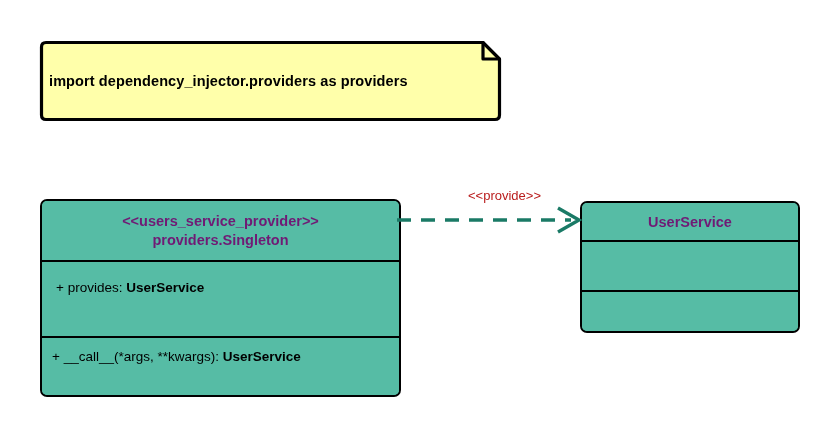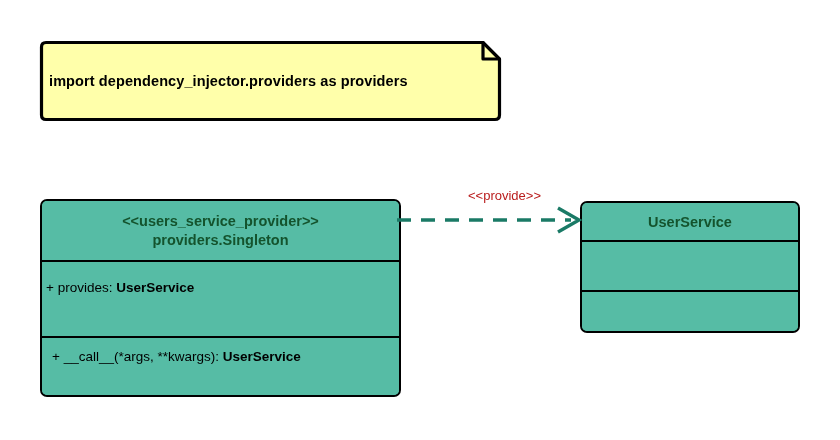--- a/index.html
+++ b/index.html
@@ -84,36 +84,36 @@
     flex-direction: column;
     align-items: center;
     justify-content: center;
     gap: 1px;
   }
   .box-provider .cmp-attrs {
     height: 52px;
     display: flex;
     flex-direction: column;
     justify-content: center;
-    padding-left: 4px;
+    padding-left: 14px;
   }
   .box-provider .cmp-methods {
     height: 82px;
     display: flex;
     flex-direction: column;
     justify-content: flex-start;
     padding: 9px 0 0 10px;
     margin-top: 24px;
   }
 
   .stereotype-line,
   .classname-line {
     font-size: 14.5px;
     font-weight: bold;
-    color: #14532d;
+    color: #701a75;
     line-height: 18px;
     white-space: nowrap;
   }
 
   .member {
     font-size: 13.5px;
     color: #000000;
     line-height: 19px;
     white-space: nowrap;
   }

